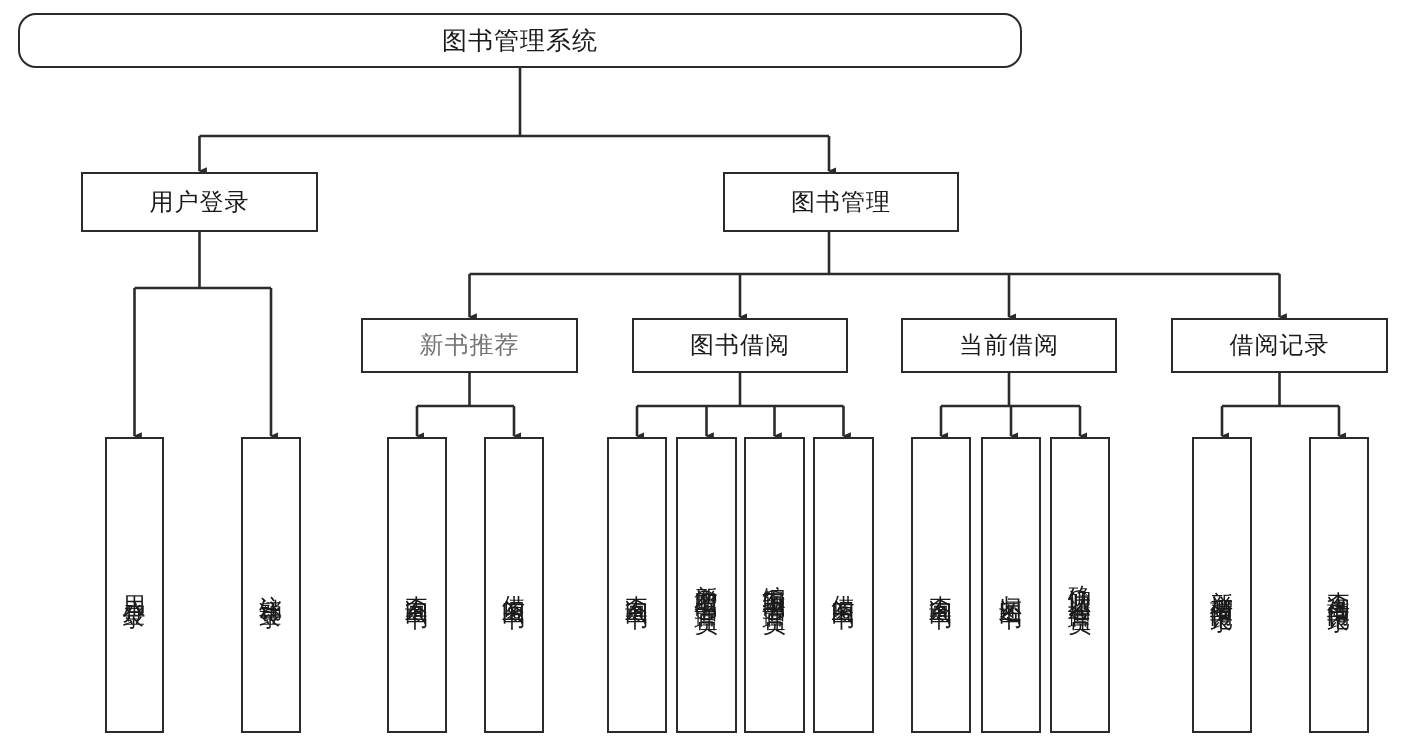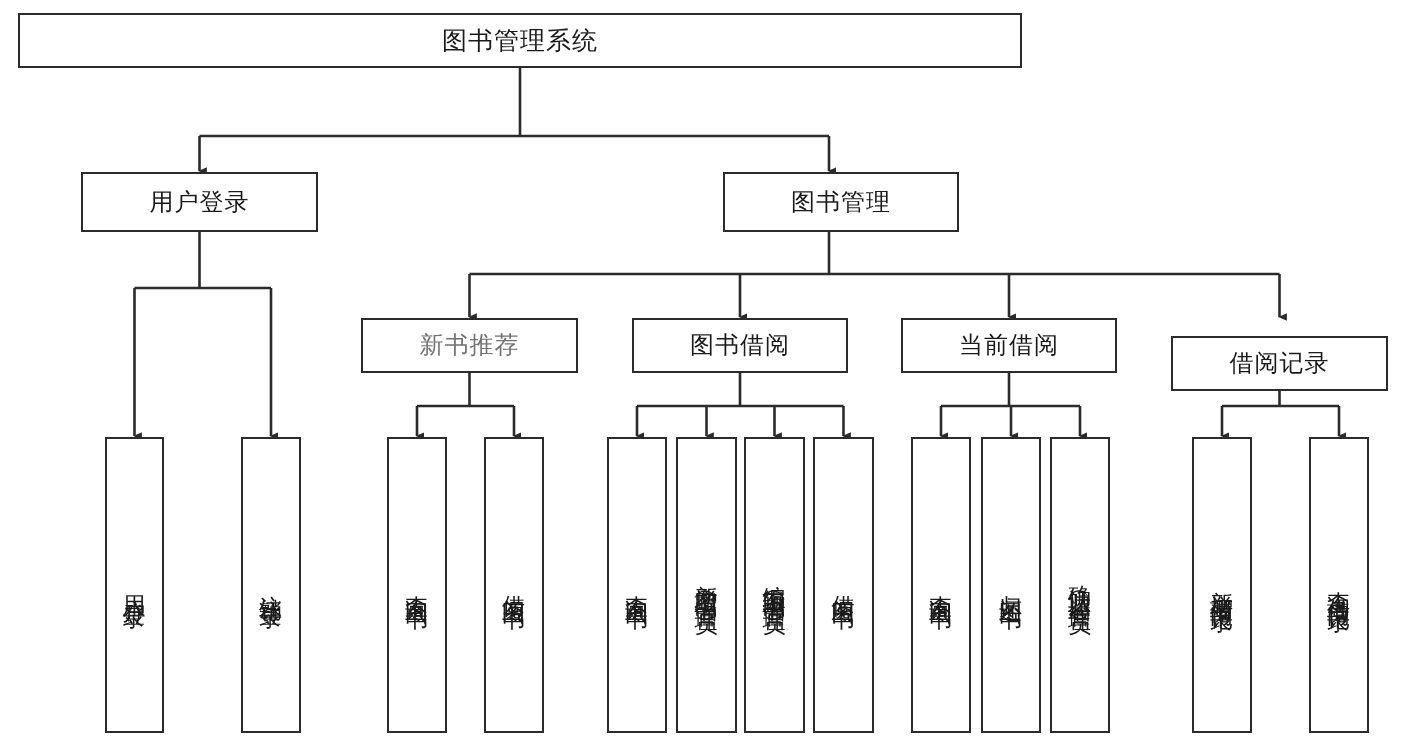--- a/index.html
+++ b/index.html
@@ -40,20 +40,21 @@
     line-height: 1.05;
     padding-top: 6px;
     padding-bottom: 6px;
     align-items: center;
     justify-content: center;
     text-align: center;
     white-space: nowrap;
   }
   .node.root {
     font-size: 25px;
+    border-radius: 18px;
   }
   svg#edges {
     position: absolute;
     left: 0;
     top: 0;
     width: 1405px;
     height: 747px;
     pointer-events: none;
   }
   .watermark {
@@ -123,21 +124,21 @@
       </div>
       <div class="node horizontal" style="left: 361px; top: 318px; width: 217px; height: 55px; border-color: rgb(43, 43, 43); background: rgb(255, 255, 255); color: #737373;">
         <span>新书推荐</span>
       </div>
       <div class="node horizontal" style="left: 632px; top: 318px; width: 216px; height: 55px; border-color: rgb(43, 43, 43); background: rgb(255, 255, 255); color: rgb(26, 26, 26);">
         <span>图书借阅</span>
       </div>
       <div class="node horizontal" style="left: 901px; top: 318px; width: 216px; height: 55px; border-color: rgb(43, 43, 43); background: rgb(255, 255, 255); color: rgb(26, 26, 26);">
         <span>当前借阅</span>
       </div>
-      <div class="node horizontal" style="left: 1171px; top: 336px; width: 217px; height: 55px; border-color: rgb(43, 43, 43); background: rgb(255, 255, 255); color: rgb(26, 26, 26);">
+      <div class="node horizontal" style="left: 1171px; top: 318px; width: 217px; height: 55px; border-color: rgb(43, 43, 43); background: rgb(255, 255, 255); color: rgb(26, 26, 26);">
         <span>借阅记录</span>
       </div>
       <div class="node vertical" style="left: 105px; top: 437px; width: 59px; height: 296px; border-color: rgb(43, 43, 43); background: rgb(255, 255, 255); color: rgb(26, 26, 26);">
         <span>用户登录</span>
       </div>
       <div class="node vertical" style="left: 241px; top: 437px; width: 60px; height: 296px; border-color: rgb(43, 43, 43); background: rgb(255, 255, 255); color: rgb(26, 26, 26);">
         <span>注销登录</span>
       </div>
       <div class="node vertical" style="left: 387px; top: 437px; width: 60px; height: 296px; border-color: rgb(43, 43, 43); background: rgb(255, 255, 255); color: rgb(26, 26, 26);">
         <span>查询图书</span>

